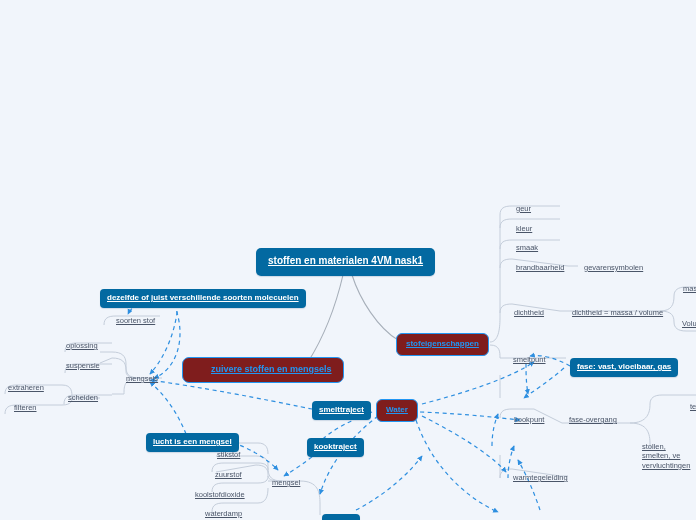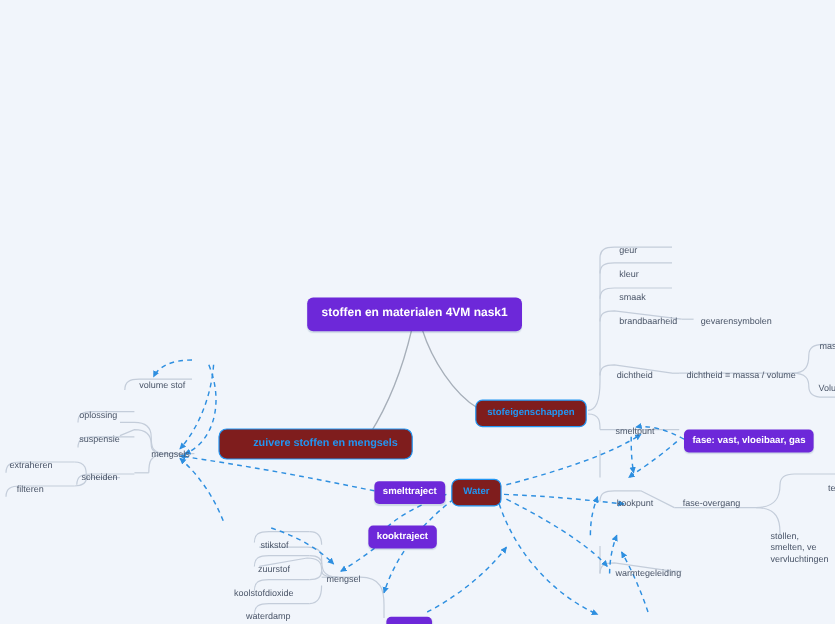--- a/index.html
+++ b/index.html
@@ -27,34 +27,35 @@
     top: 0;
     width: 696px;
     height: 520px;
     pointer-events: none;
   }
   .node {
     position: absolute;
     box-sizing: border-box;
     white-space: pre;
     line-height: 1.25;
+    text-decoration: underline;
   }
   
   .node.plain {
     color: #4a5568;
     font-size: 7.5px;
     padding: 2px 4px 3px 4px;
     background: transparent;
   }
   .node.plain.wrap {
     white-space: normal;
   }
   
   .node.filled {
-    background: #6d28d9;
+    background: #0369a1;
     color: #ffffff;
     font-size: 8px;
     font-weight: bold;
     border-radius: 4px;
     padding: 4px 7px 5px 7px;
     box-shadow: 0 1px 1px rgba(20,70,120,0.16);
   }
   .node.filled.big {
     font-size: 10px;
     border-radius: 5px;
@@ -178,35 +179,37 @@
   </svg>
 
   <div class="node filled big" style="left:256px; top:248px;">stoffen en materialen 4VM nask1</div>
 
   <div class="node outline big" style="left:182px; top:357px;">zuivere stoffen en mengsels</div>
 
   <div class="node outline" style="left:396px; top:333px;">stofeigenschappen</div>
 
   <div class="node outline" style="left:376px; top:399px;">Water</div>
 
-
-  <div class="node plain" style="left:112px; top:314px;">volume stof</div>
+  <div class="node filled" style="left:100px; top:289px;">dezelfde of juist verschillende soorten molecuelen</div>
+
+  <div class="node plain" style="left:112px; top:314px;">soorten stof</div>
 
   <div class="node plain" style="left:122px; top:372px;">mengsels</div>
 
   <div class="node plain" style="left:62px; top:339px;">oplossing</div>
 
   <div class="node plain" style="left:62px; top:359px;">suspensie</div>
 
   <div class="node plain" style="left:64px; top:391px;">scheiden</div>
 
   <div class="node plain" style="left:4px; top:381px;">extraheren</div>
 
   <div class="node plain" style="left:10px; top:401px;">filteren</div>
 
+  <div class="node filled" style="left:146px; top:433px;">lucht is een mengsel</div>
 
   <div class="node plain" style="left:268px; top:476px;">mengsel</div>
 
   <div class="node plain" style="left:213px; top:448px;">stikstof</div>
 
   <div class="node plain" style="left:211px; top:468px;">zuurstof</div>
 
   <div class="node plain" style="left:191px; top:488px;">koolstofdioxide</div>
 
   <div class="node plain" style="left:201px; top:507px;">waterdamp</div>

